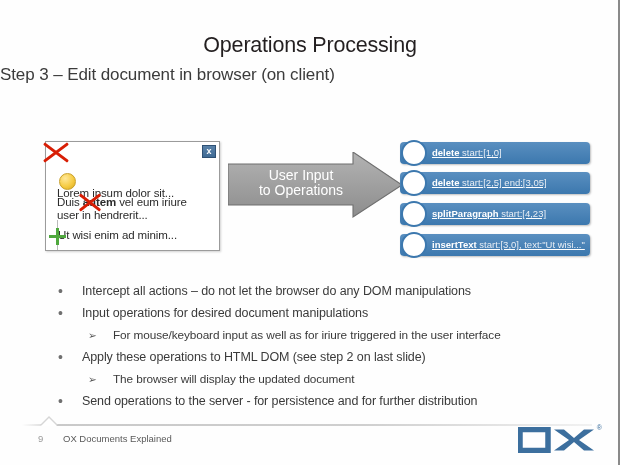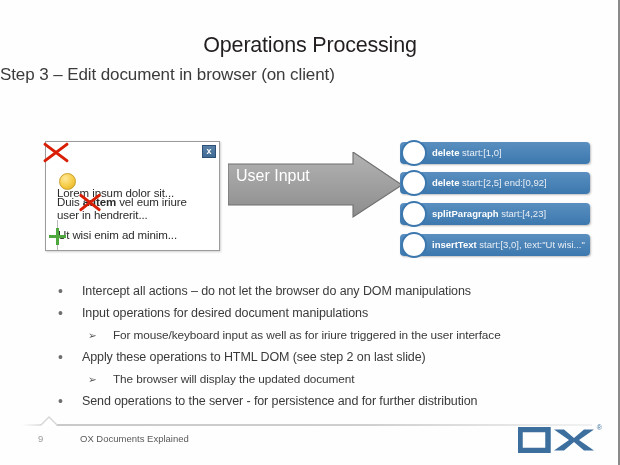--- a/index.html
+++ b/index.html
@@ -149,22 +149,23 @@
   
   #arrow-wrap {
     position: absolute;
     left: 228px; top: 152px;
     width: 175px; height: 66px;
   }
   #arrow-label {
     position: absolute;
     left: 8px; top: 16px;
     width: 130px;
+    text-align: center;
     color: #ffffff;
-    font-size: 16px;
+    font-size: 14px;
     line-height: 15px;
     z-index: 2;
     pointer-events: none;
   }
 
   
   .op-pill {
     position: absolute;
     left: 400px;
     width: 190px;
@@ -183,20 +184,21 @@
     box-sizing: border-box;
   }
   .op-text {
     position: absolute;
     left: 32px; top: 0;
     height: 34px;
     line-height: 22px;
     color: #ffffff;
     font-size: 9.5px;
     white-space: nowrap;
+    text-decoration: underline;
   }
   .op-text b { font-weight: bold; }
   .op-text i { font-style: normal; color: #e8eef5; }
 
   
   #bullets {
     position: absolute;
     left: 58px; top: 280px;
     width: 520px;
   }
@@ -241,21 +243,21 @@
     border-bottom: 8px solid #ffffff;
   }
   #page-number {
     position: absolute;
     left: 38px; top: 433px;
     font-size: 9.5px;
     color: #9a9a9a;
   }
   #footer-title {
     position: absolute;
-    left: 80px; top: 433px;
+    left: 63px; top: 433px;
     font-size: 9.5px;
     color: #5a5a5a;
   }
   #ox-logo {
     position: absolute;
     right: 22px; top: 427px;
     height: 26px;
   }
   #ox-reg {
     position: absolute;
@@ -307,31 +309,32 @@
         <linearGradient id="arrGrad" x1="0" y1="0" x2="0" y2="1">
           <stop offset="0%" stop-color="#b3b3b3"></stop>
           <stop offset="50%" stop-color="#a0a0a0"></stop>
           <stop offset="100%" stop-color="#8d8d8d"></stop>
         </linearGradient>
       </defs>
       <polygon points="0,12 125,12 125,0 174,33 125,65 125,53 0,53" fill="url(#arrGrad)" stroke="#6f6f6f" stroke-width="1.1"></polygon>
     </svg>
     <div id="arrow-label">
       <div>User Input</div>
+      <div>to Operations</div>
     </div>
   </div>
 
   <div class="op-pill" style="top:142px">
     <div class="op-circle"></div>
     <div class="op-text"><b>delete</b><i> start:[1,0]</i></div>
   </div>
 
   <div class="op-pill" style="top:172px">
     <div class="op-circle"></div>
-    <div class="op-text"><b>delete</b><i> start:[2,5] end:[0,92]</i></div>
+    <div class="op-text"><b>delete</b><i> start:[2,5] end:[3,05]</i></div>
   </div>
 
   <div class="op-pill" style="top:203px">
     <div class="op-circle"></div>
     <div class="op-text"><b>splitParagraph</b><i> start:[4,23]</i></div>
   </div>
 
   <div class="op-pill" style="top:234px">
     <div class="op-circle"></div>
     <div class="op-text"><b>insertText</b><i> start:[3,0], text:"Ut wisi..."</i></div>

